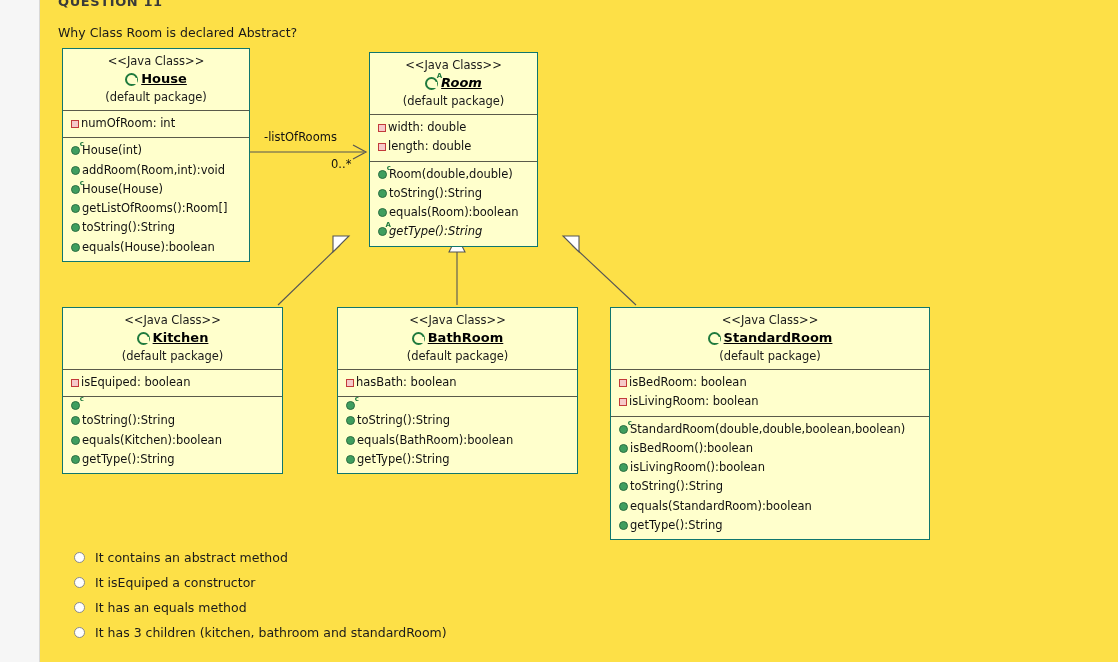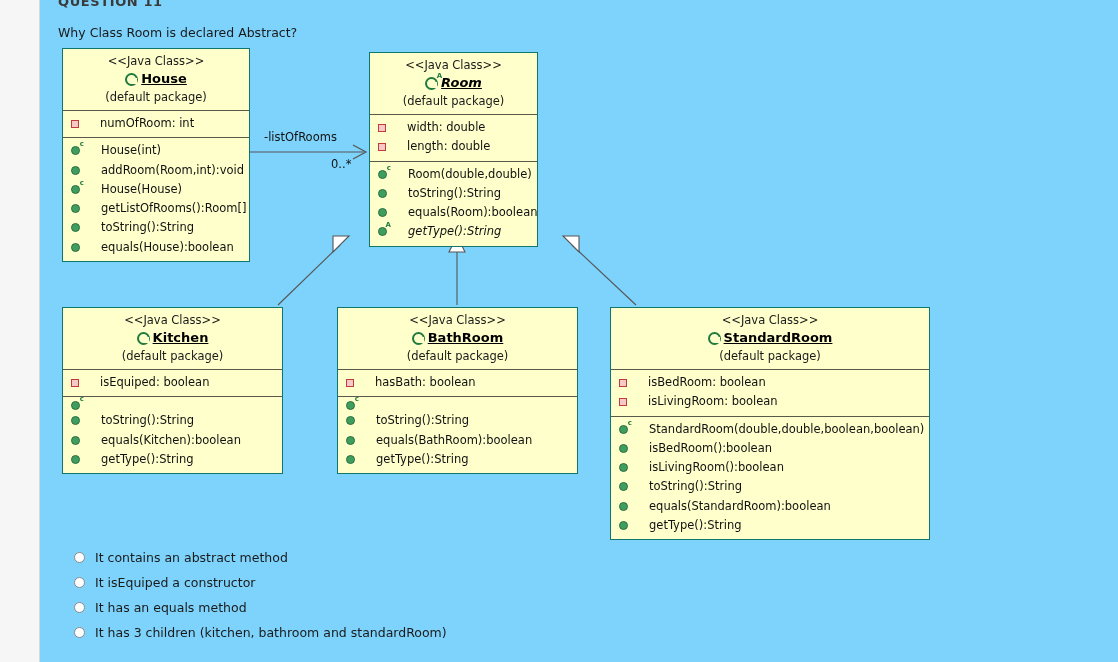--- a/index.html
+++ b/index.html
@@ -6,21 +6,21 @@
   html, body {
     margin: 0; padding: 0;
     width: 1118px; height: 662px;
     background: #ffffff;
     font-family: "DejaVu Sans", "Liberation Sans", sans-serif;
     overflow: hidden;
   }
   #page {
     position: relative;
     width: 1118px; height: 662px;
-    background: #7dd3fc;
+    background: #fde047;
   }
   
   .gutter {
     position: absolute; left: 0; top: 0;
     width: 40px; height: 662px;
     background: #f6f6f6;
     border-right: 1px solid #d8d8d8;
   }
   .question-header {
     position: absolute;
@@ -72,21 +72,21 @@
   }
   .cls-title.abstract { font-style: italic; }
   .pkg { font-size: 11.5px; color: #1a1a1a; }
 
   .uml-section {
     border-top: 1px solid #5a5a4a;
     padding: 3px 0 4px 0;
   }
   .uml-row {
     display: flex; align-items: center;
-    gap: 21px;
+    gap: 2px;
     padding: 1px 6px 1px 7px;
     line-height: 1.5;
     white-space: nowrap;
     font-size: 11.5px;
   }
   .uml-row.abstract-member { font-style: italic; }
 
   
   .ico-class {
     position: relative;

